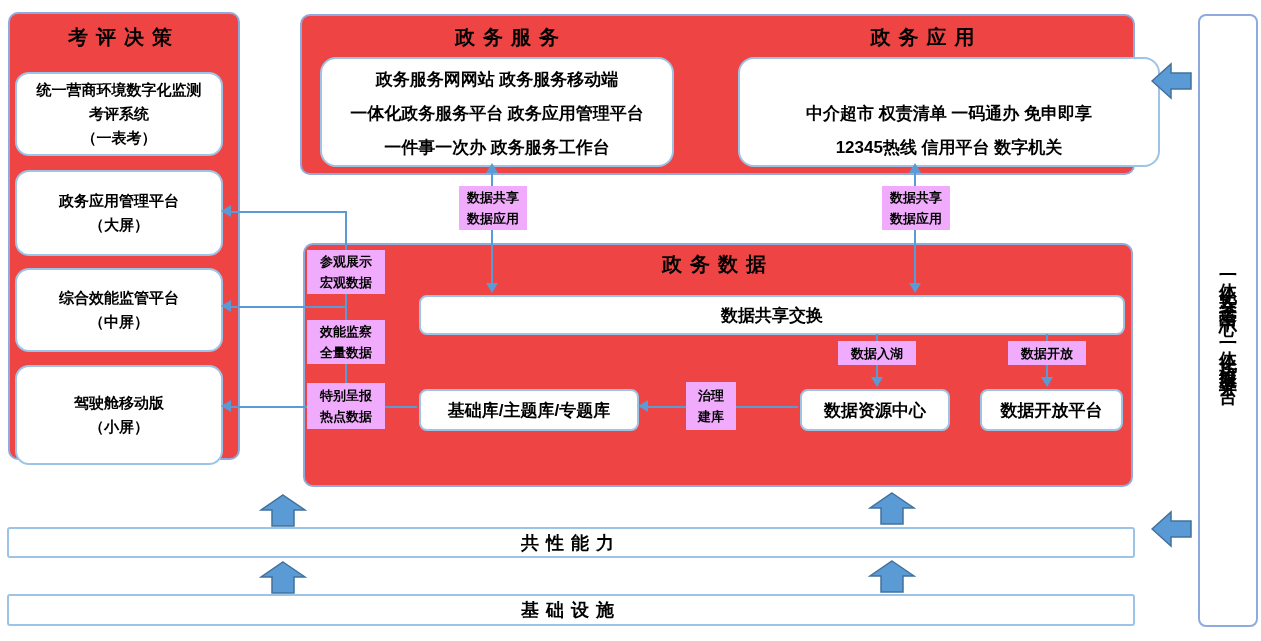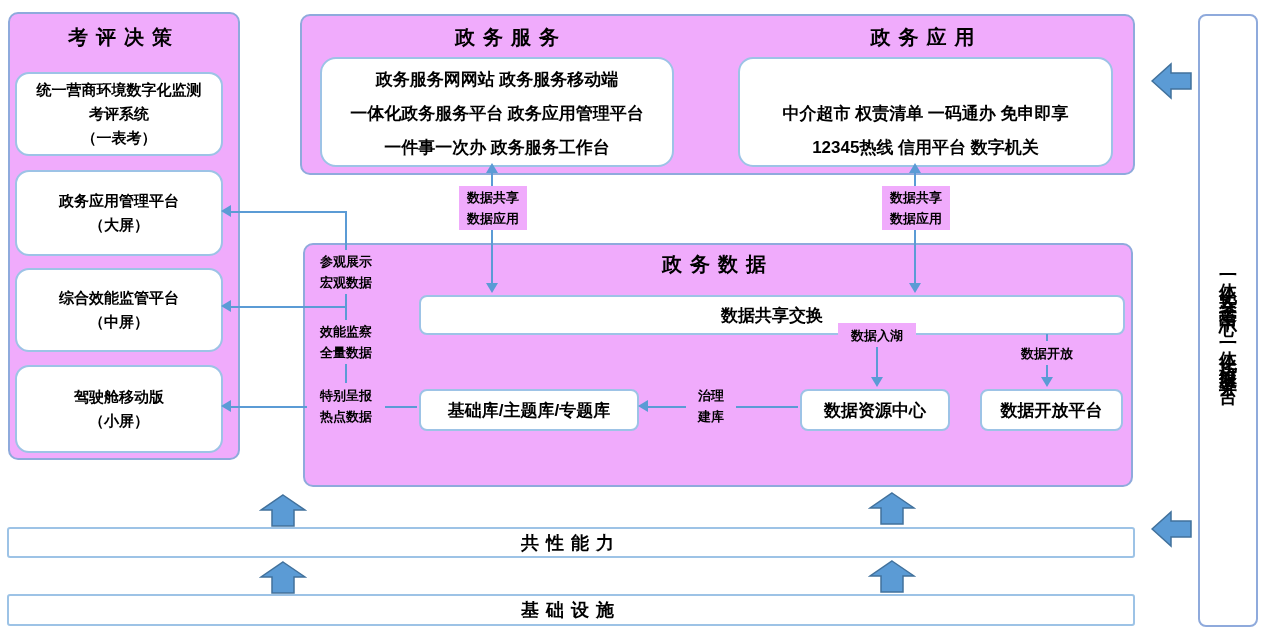--- a/index.html
+++ b/index.html
@@ -8,21 +8,21 @@
     --block-arrow-border:#41719C;
     --panel-border:#8FAADC;
     --box-border:#9DC3E6;
     --text:#000000;
   }
   *{box-sizing:border-box;margin:0;padding:0;}
   body{background:#ffffff;font-family:"Liberation Sans", sans-serif;color:var(--text);}
   .canvas{position:relative;width:1261px;height:641px;background:#ffffff;overflow:hidden;}
 
   
-  .panel{position:absolute;border:2px solid var(--panel-border);border-radius:10px;background:#f0abfc;z-index:1;}
+  .panel{position:absolute;border:2px solid var(--panel-border);border-radius:10px;background:#ef4444;z-index:1;}
   .sec-title{position:absolute;text-align:center;font-size:20px;font-weight:800;letter-spacing:8px;white-space:nowrap;}
 
   
   .ibox{position:absolute;border:2px solid var(--box-border);border-radius:12px;background:#fff;
         display:flex;flex-direction:column;align-items:center;justify-content:center;
         font-weight:800;text-align:center;}
   .pre{white-space:pre-line;font-family:Liberation Serif, serif;}
 
   
   .lbox{left:5px;width:208px;font-size:15px;line-height:24px;border-radius:14px;}
@@ -68,33 +68,33 @@
 
   <div class="panel" style="left:8px;top:12px;width:232px;height:448px;">
     <div class="sec-title" style="left:0;right:0;top:10px;">考评决策</div>
     <div class="ibox lbox pre" style="top:58px;height:84px;">统一营商环境数字化监测
 考评系统
 （一表考）</div>
     <div class="ibox lbox pre" style="top:156px;height:86px;">政务应用管理平台
 （大屏）</div>
     <div class="ibox lbox pre" style="top:254px;height:84px;">综合效能监管平台
 （中屏）</div>
-    <div class="ibox lbox pre" style="top:351px;height:88px;">驾驶舱移动版
+    <div class="ibox lbox pre" style="top:351px;height:100px;">驾驶舱移动版
 （小屏）</div>
   </div>
 
   <div class="panel" style="left:300px;top:14px;width:835px;height:161px;">
     <div class="sec-title" style="left:0;width:418px;top:8px;">政务服务</div>
     <div class="sec-title" style="left:418px;right:0;top:8px;">政务应用</div>
     <div class="ibox tbox" style="left:18px;width:354px;">
       <div>政务服务网网站 政务服务移动端</div>
       <div>一体化政务服务平台 政务应用管理平台</div>
       <div>一件事一次办 政务服务工作台</div>
     </div>
-    <div class="ibox tbox" style="left:436px;width:375px;border-radius:15px;">
+    <div class="ibox tbox" style="left:436px;width:422px;">
       <div>中介超市 权责清单 一码通办 免申即享</div>
       <div>12345热线 信用平台 数字机关</div>
     </div>
   </div>
 
   <div class="panel" style="left:303px;top:243px;width:830px;height:244px;">
     <div class="sec-title" style="left:0;right:0;top:6px;">政务数据</div>
     <div class="ibox sbox" style="left:114px;top:50px;width:706px;height:40px;">数据共享交换</div>
     <div class="ibox sbox" style="left:114px;top:144px;width:220px;">基础库/主题库/专题库</div>
     <div class="ibox sbox" style="left:495px;top:144px;width:150px;">数据资源中心</div>
@@ -132,21 +132,21 @@
   <div class="flabel pre" style="left:307px;top:383px;width:78px;height:46px;">特别呈报
 热点数据</div>
 
   <div class="ah-left" style="left:638px;top:400px;"></div>
   <div class="hline" style="left:646px;top:406px;width:152px;"></div>
   <div class="flabel pre" style="left:686px;top:382px;width:50px;height:48px;">治理
 建库</div>
 
   <div class="vline" style="left:876px;top:334px;height:46px;"></div>
   <div class="ah-down" style="left:871px;top:377px;"></div>
-  <div class="flabel" style="left:838px;top:323px;width:78px;height:24px;">数据入湖</div>
+  <div class="flabel" style="left:838px;top:341px;width:78px;height:24px;">数据入湖</div>
 
   <div class="vline" style="left:1046px;top:334px;height:46px;"></div>
   <div class="ah-down" style="left:1041px;top:377px;"></div>
   <div class="flabel" style="left:1008px;top:341px;width:78px;height:24px;">数据开放</div>
 
   <div class="bar" style="left:7px;top:527px;width:1128px;height:31px;">
     <span>共性能力</span>
   </div>
   <div class="bar" style="left:7px;top:594px;width:1128px;height:32px;">
     <span>基础设施</span>

